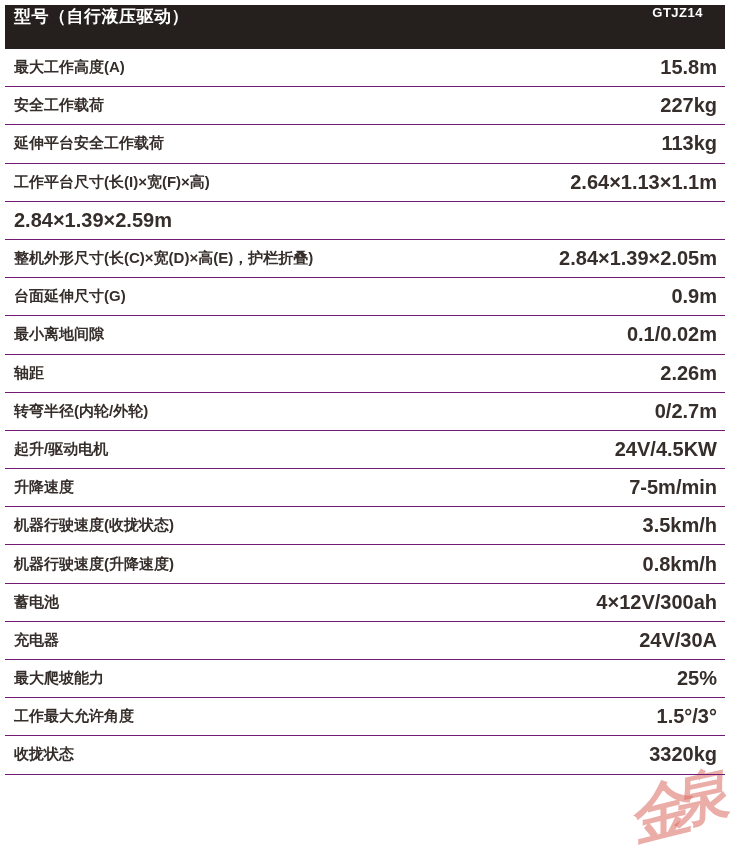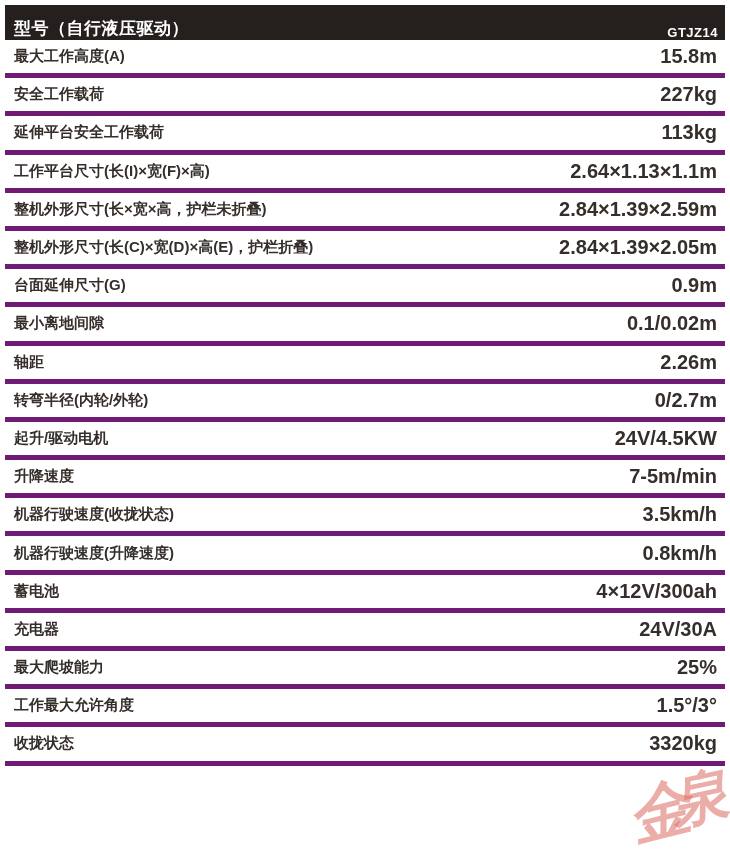--- a/index.html
+++ b/index.html
@@ -13,27 +13,27 @@
   .page {
     position: relative;
     width: 730px;
     height: 865px;
     background: #ffffff;
   }
   .header-bar {
     position: relative;
     z-index: 2;
     margin: 5px 5px 0 5px;
-    height: 35px;
+    height: 44px;
     background: #251f1e;
     color: #ffffff;
     display: flex;
-    align-items: flex-end;
+    align-items: flex-start;
     justify-content: space-between;
-    padding: 0 7px 0 9px;
+    padding: 0 22px 0 9px;
   }
   .header-bar .model-label {
     font-size: 17px;
     font-weight: bold;
     letter-spacing: 0.5px;
   }
   .header-bar .model-value {
     font-size: 13px;
     font-weight: bold;
     letter-spacing: 0.5px;
@@ -41,21 +41,21 @@
   .spec-table {
     position: relative;
     z-index: 2;
     margin: 0 5px;
   }
   .spec-row {
     height: 38.2px;
     display: flex;
     align-items: center;
     justify-content: space-between;
-    border-bottom: 5px solid #701a75;
+    border-bottom: 1px solid #701a75;
     padding: 0 8px 0 9px;
     background: transparent;
   }
   .spec-label {
     font-size: 15px;
     font-weight: bold;
     color: #352e2b;
     white-space: nowrap;
   }
   .spec-value {
@@ -120,21 +120,20 @@
     </div>
     <div class="spec-row">
       <span class="spec-label">延伸平台安全工作载荷</span>
       <span class="spec-value">113kg</span>
     </div>
     <div class="spec-row">
       <span class="spec-label">工作平台尺寸(长(I)×宽(F)×高)</span>
       <span class="spec-value">2.64×1.13×1.1m</span>
     </div>
     <div class="spec-row">
-      <span class="spec-label">整机外形尺寸(长×宽×高，护栏未折叠)</span>
       <span class="spec-value">2.84×1.39×2.59m</span>
     </div>
     <div class="spec-row">
       <span class="spec-label">整机外形尺寸(长(C)×宽(D)×高(E)，护栏折叠)</span>
       <span class="spec-value">2.84×1.39×2.05m</span>
     </div>
     <div class="spec-row">
       <span class="spec-label">台面延伸尺寸(G)</span>
       <span class="spec-value">0.9m</span>
     </div>

